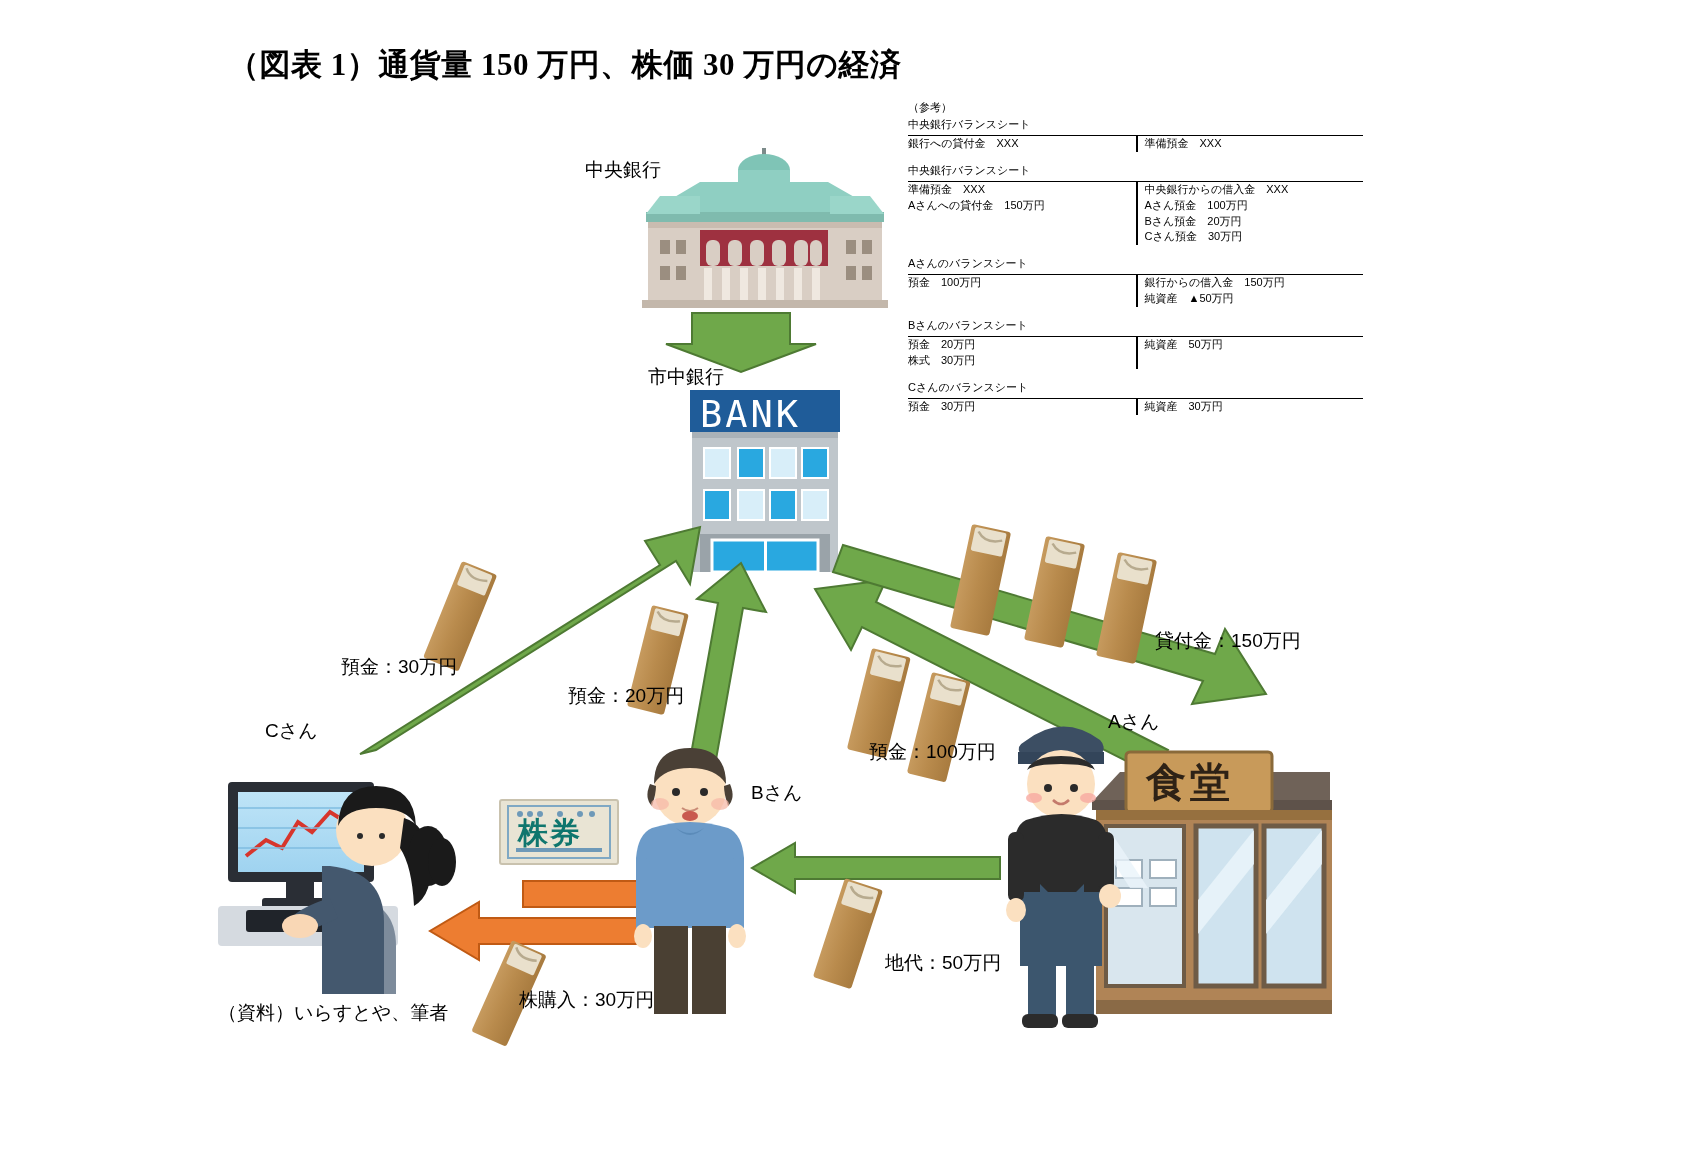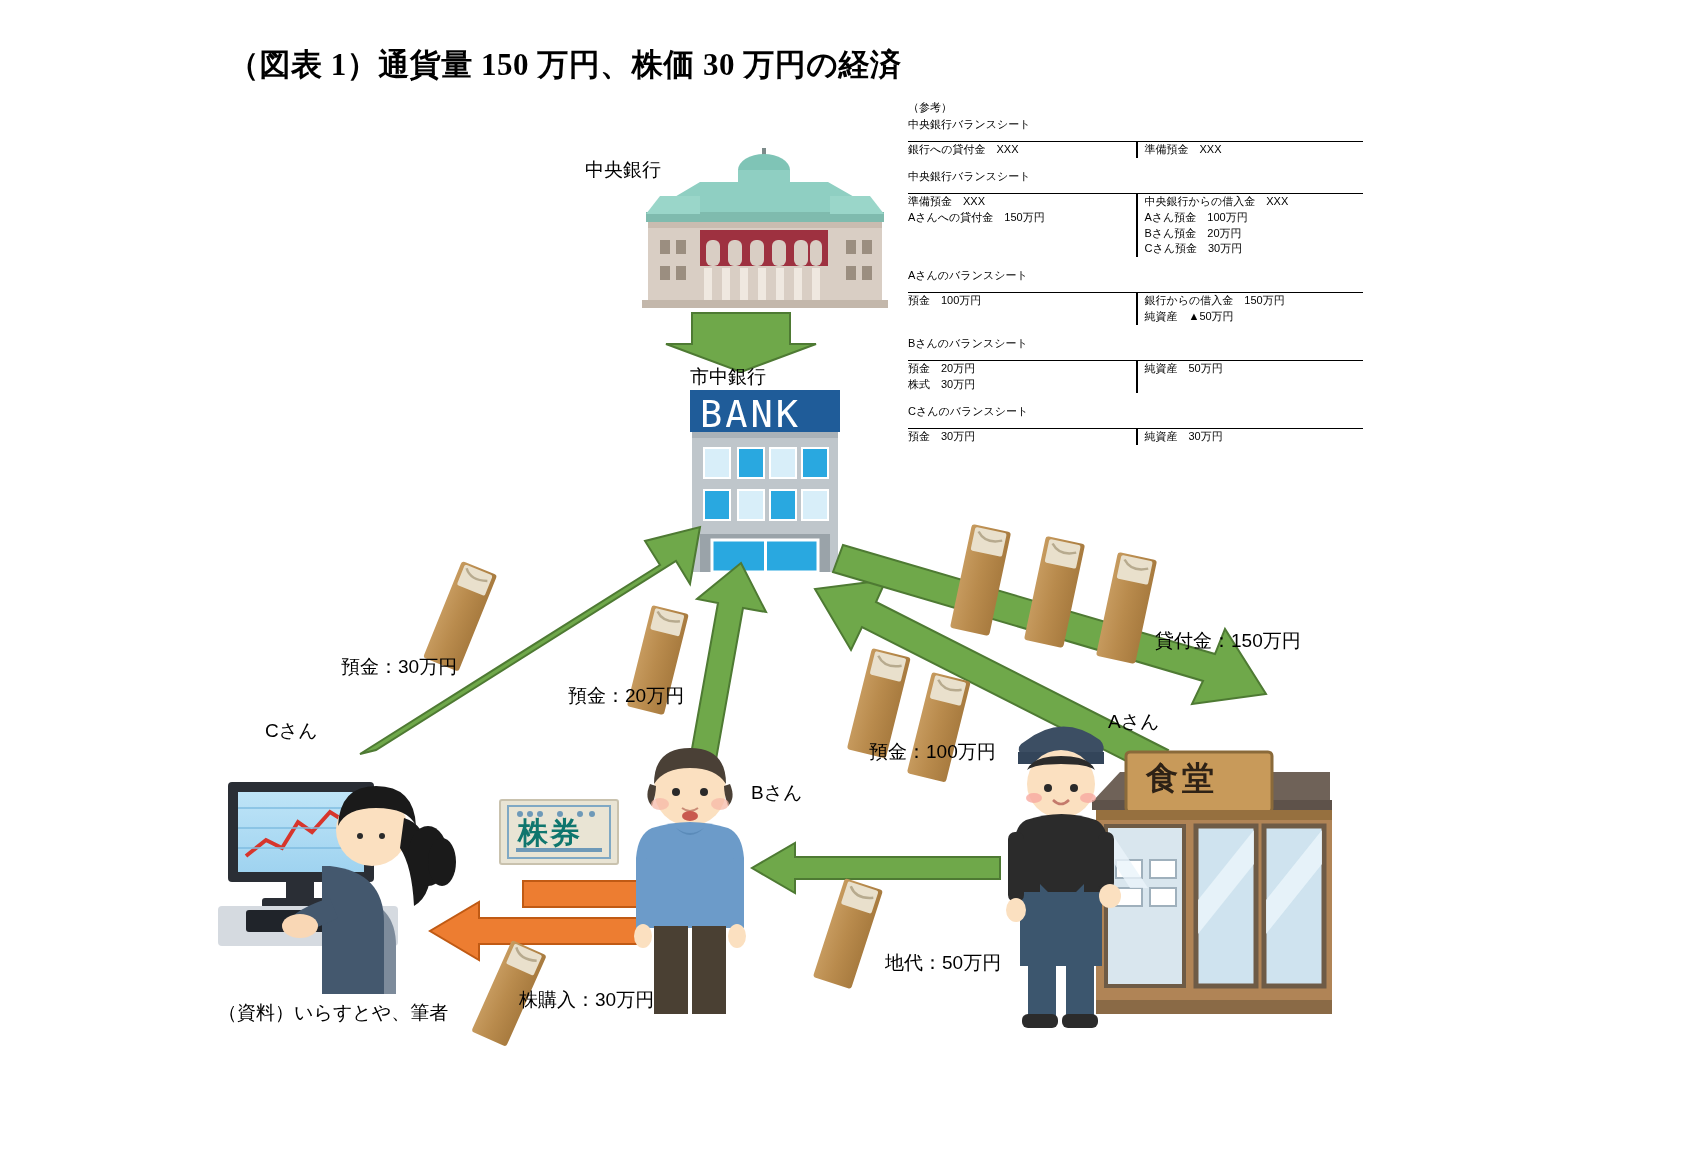--- a/index.html
+++ b/index.html
@@ -31,21 +31,21 @@
   #bs-block {
     position:absolute;
     left:908px; top:100px;
     width:455px;
     font-size:11px;
     line-height:1.42;
   }
   .bs-note { margin:0 0 1px 0; }
   .bs-group { margin-bottom:11px; }
   .bs-title {
-    padding-bottom:9px;
+    padding-bottom:3px;
     border-bottom:1.6px solid #000;
     white-space:nowrap;
   }
   .bs-body { display:flex; }
   .bs-col { flex:0 0 50%; padding-right:4px; }
   .bs-col.right {
     border-left:2.4px solid #000;
     padding-left:7px;
   }
   .bs-line { white-space:nowrap; }
@@ -377,28 +377,28 @@
       <ellipse cx="1016" cy="910" rx="10" ry="12" fill="#FBE0C0"></ellipse>
       <ellipse cx="1110" cy="896" rx="11" ry="12" fill="#FBE0C0"></ellipse>
 
       <rect x="1028" y="962" width="28" height="58" fill="#3C566E"></rect>
       <rect x="1066" y="962" width="28" height="58" fill="#3C566E"></rect>
       <rect x="1022" y="1014" width="36" height="14" rx="6" fill="#2B2B2B"></rect>
       <rect x="1062" y="1014" width="36" height="14" rx="6" fill="#2B2B2B"></rect>
     </g>
   </svg>
 
-  <div class="lbl" style="left:1146px; top:762px; font-size:32px; font-weight:700; font-family:'DejaVu Sans', sans-serif; color:#2E2216; letter-spacing:4px;">食堂</div>
+  <div class="lbl" style="left:1146px; top:762px; font-size:40px; font-weight:700; font-family:'DejaVu Sans', sans-serif; color:#2E2216; letter-spacing:4px;">食堂</div>
 
   <div class="lbl" style="left:518px; top:818px; font-size:30px; font-weight:700; font-family:'DejaVu Sans', sans-serif; color:#0f766e; letter-spacing:2px;">株券</div>
 
   <div class="lbl" style="left:700px; top:396px; font-size:37px; font-weight:400; font-family:'DejaVu Sans Mono', monospace; color:#FFFFFF; letter-spacing:3px;">BANK</div>
 
   <div class="lbl" style="left:585px; top:160px;">中央銀行</div>
-  <div class="lbl" style="left:648px; top:367px;margin-left:42px;">市中銀行</div>
+  <div class="lbl" style="left:648px; top:367px;">市中銀行</div>
   <div class="lbl" style="left:265px; top:721px;">Cさん</div>
   <div class="lbl" style="left:751px; top:783px;">Bさん</div>
   <div class="lbl" style="left:1108px; top:712px;">Aさん</div>
 
   <div class="lbl" style="left:341px; top:657px;">預金：30万円</div>
   <div class="lbl" style="left:568px; top:686px;">預金：20万円</div>
   <div class="lbl" style="left:869px; top:742px;">預金：100万円</div>
   <div class="lbl" style="left:1155px; top:631px;">貸付金：150万円</div>
   <div class="lbl" style="left:885px; top:953px;">地代：50万円</div>
   <div class="lbl" style="left:519px; top:990px;">株購入：30万円</div>

